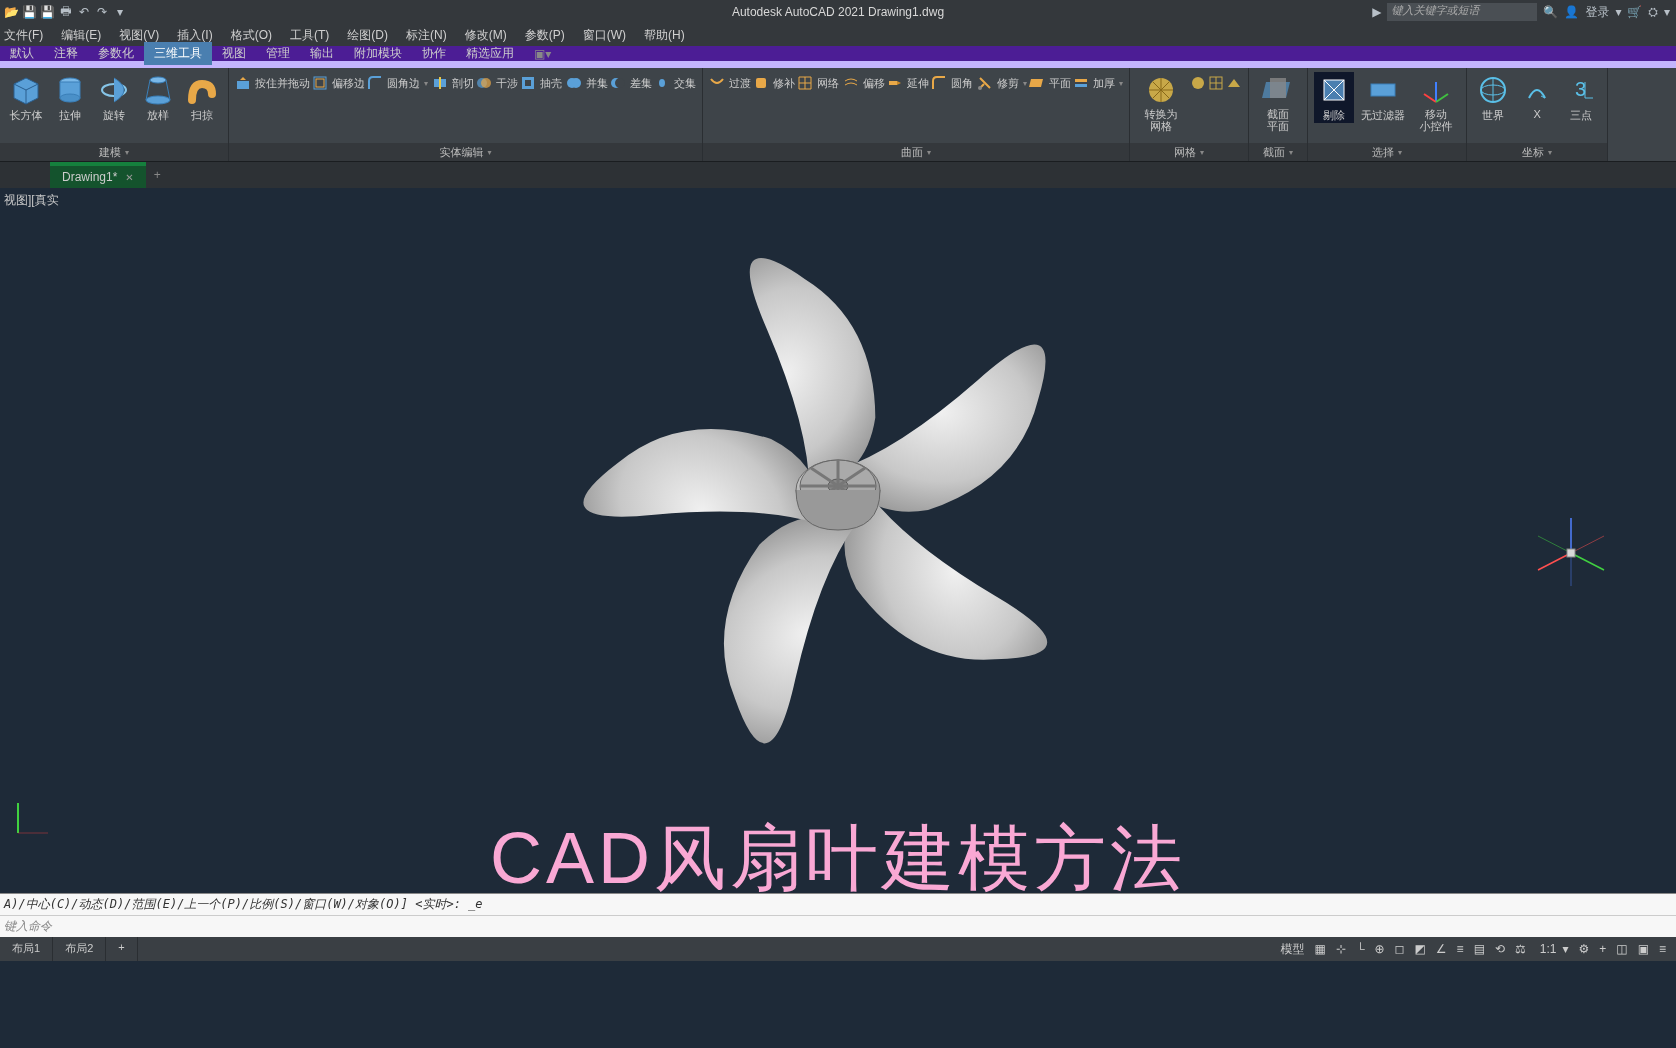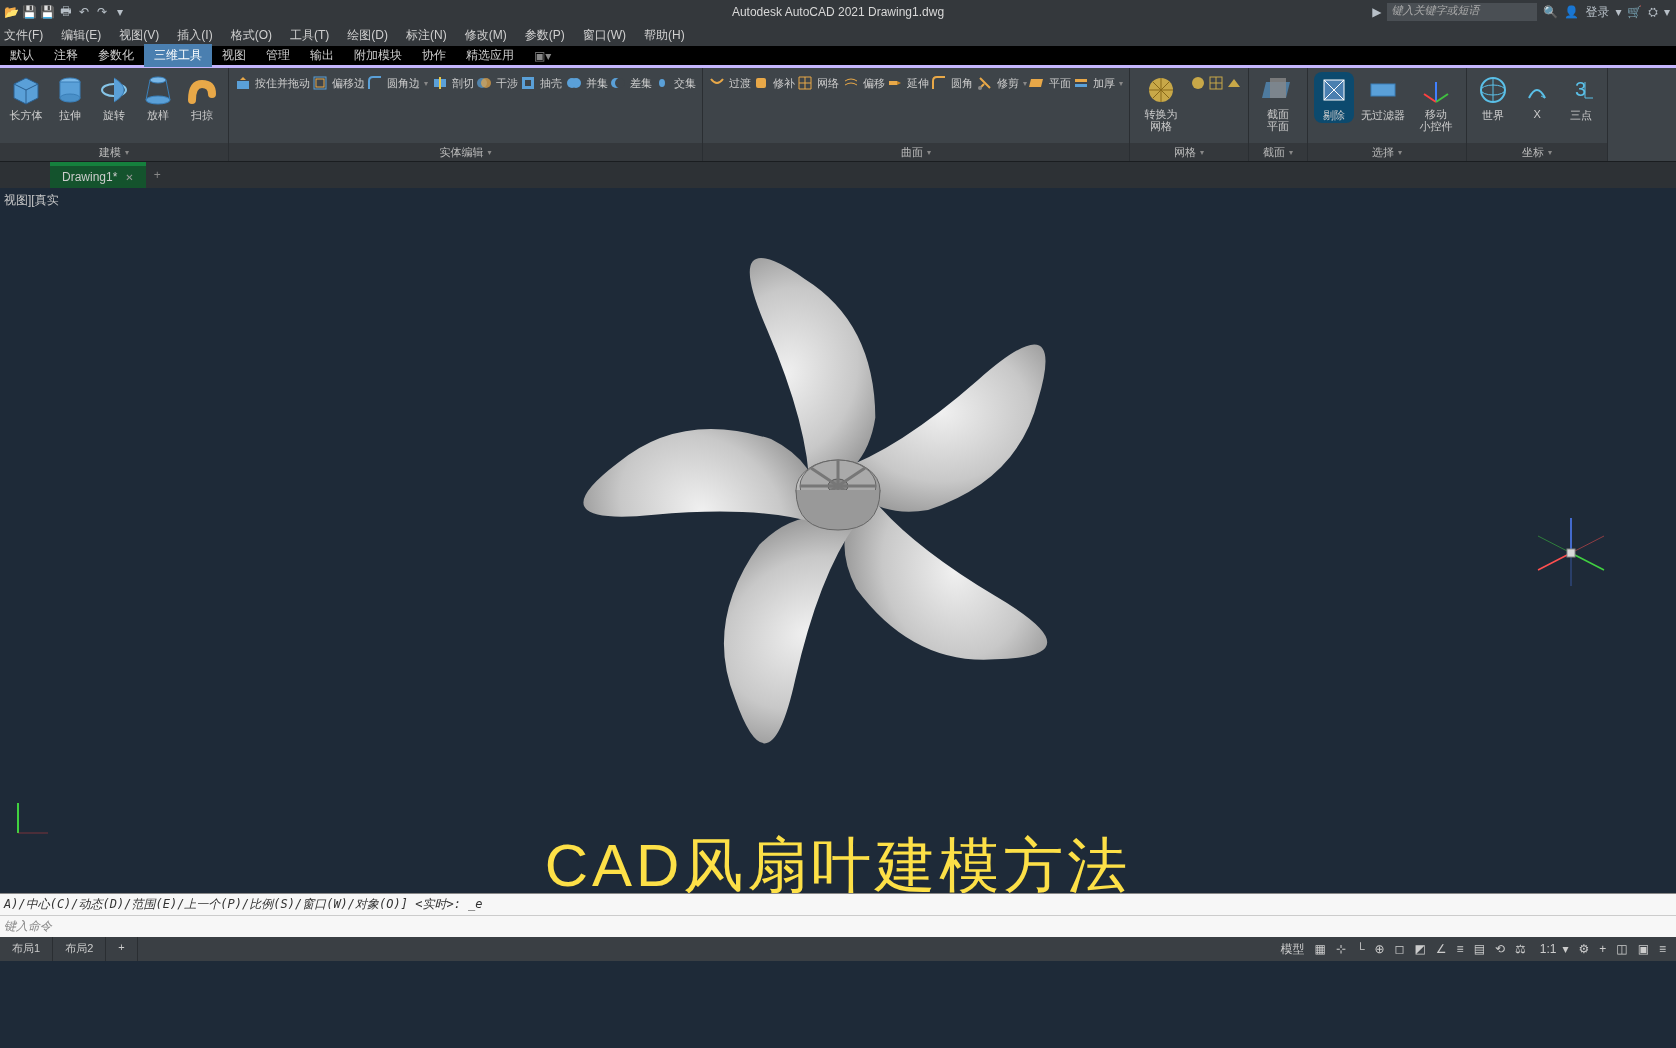--- a/index.html
+++ b/index.html
@@ -6,42 +6,42 @@
 html,body { width:1676px; height:1048px; overflow:hidden; background:#1e2a38; }
 .qat { height:24px; background:#34383c; display:flex; align-items:center; color:#ccc; font-size:12px; position:relative; }
 .qat-icons { display:flex; gap:2px; padding-left:4px; }
 .qat-icons span { width:16px; height:16px; display:flex; align-items:center; justify-content:center; color:#b8c0c8; font-size:12px; }
 .qat-title { position:absolute; left:50%; transform:translateX(-50%); color:#d8d8d8; }
 .qat-right { position:absolute; right:6px; display:flex; align-items:center; gap:6px; }
 .qat-search { background:#4a4f54; width:150px; height:18px; font-size:11px; color:#aaa; padding:0 4px; font-style:italic; }
 .qat-right span { color:#b8c0c8; font-size:12px; }
 .menubar { height:22px; background:#34383c; display:flex; align-items:center; color:#ccc; font-size:12px; padding-left:4px; gap:18px; }
 .menubar span { color:#d0d0d0; }
-.ribbon-tabs { height:22px; background:#000000; display:flex; align-items:center; font-size:12px; border-bottom:3px solid #c4b5fd; }
+.ribbon-tabs { height:22px; background:#4c1d95; display:flex; align-items:center; font-size:12px; border-bottom:7px solid #c4b5fd; }
 .ribbon-tabs span { padding:3px 10px; color:#ccc; }
 .ribbon-tabs .active { background:#4a7fb0; color:#fff; }
 .ribbon { height:94px; background:#3e4449; display:flex; border-bottom:1px solid #1a1d20; }
 .panel { border-right:1px solid #2a2e32; display:flex; flex-direction:column; }
 .panel-body { flex:1; display:flex; align-items:flex-start; padding:4px 6px 0 6px; gap:4px; }
 .panel-title { height:18px; background:#34383c; color:#bbb; font-size:11px; text-align:center; display:flex; align-items:center; justify-content:center; gap:4px; }
 .panel-title::after { content:"▾"; font-size:8px; color:#888; }
 .big-btn { display:flex; flex-direction:column; align-items:center; width:40px; color:#ccc; font-size:11px; gap:2px; padding-top:2px; }
 .big-btn .ico { width:32px; height:32px; display:flex; align-items:center; justify-content:center; }
-.big-btn.active { background:#0c4a6e;border-radius:8px; }
+.big-btn.active { background:#0f172a; }
 .small-row { display:flex; align-items:center; gap:4px; color:#ccc; font-size:11px; height:22px; }
 .small-row .ico { width:16px; height:16px; }
 .col { display:flex; flex-direction:row; gap:2px; }
 .ico svg { width:100%; height:100%; }
 .filetabs { height:26px; background:#2d3135; display:flex; align-items:center; padding-left:50px; font-size:12px; color:#ccc; }
 .filetab { background:#14532d; padding:4px 12px; display:flex; align-items:center; gap:8px; border-top:4px solid #15803d; }
 .filetab .x { color:#999; font-size:10px; }
 .plus { padding:0 8px; color:#888; }
 .viewport { position:relative; height:705px; background:#1e2a38; overflow:hidden; }
 .vp-label { position:absolute; top:4px; left:4px; color:#c8c8c8; font-size:12px; }
-.overlay-text { position:absolute; bottom:-14px; left:50%; transform:translateX(-50%); color:#fde047; font-size:60px; font-weight:400; letter-spacing:4px; white-space:nowrap; }
+.overlay-text { position:absolute; bottom:-14px; left:50%; transform:translateX(-50%); color:#f9a8d4; font-size:72px; font-weight:400; letter-spacing:4px; white-space:nowrap; }
 .ucs { position:absolute; bottom:50px; left:8px; }
 .gizmo { position:absolute; top:320px; right:60px; }
 .cmdline { background:#f7f7f7; height:22px; display:flex; align-items:center; font-size:12px; color:#333; padding-left:4px; font-family:Consolas,monospace; border-top:1px solid #888;font-style:italic; }
 .cmdinput { background:#f7f7f7; height:22px; display:flex; align-items:center; font-size:12px; color:#888; padding-left:4px; font-family:Consolas,monospace; font-style:italic; border-top:1px solid #ccc; }
 .statusbar { height:24px; background:#3a3f44; display:flex; align-items:center; color:#ccc; font-size:11px; }
 .layout-tabs { display:flex; height:100%; }
 .layout-tabs span { padding:4px 12px; border-right:1px solid #2a2e32; }
 .status-right { margin-left:auto; display:flex; align-items:center; gap:2px; padding-right:6px; }
 .status-right span { padding:2px 4px; display:flex; align-items:center; gap:2px; color:#ccc; font-size:12px; }
 .fan-container { position:absolute; left:50%; top:46%; transform:translate(-50%,-50%); }

